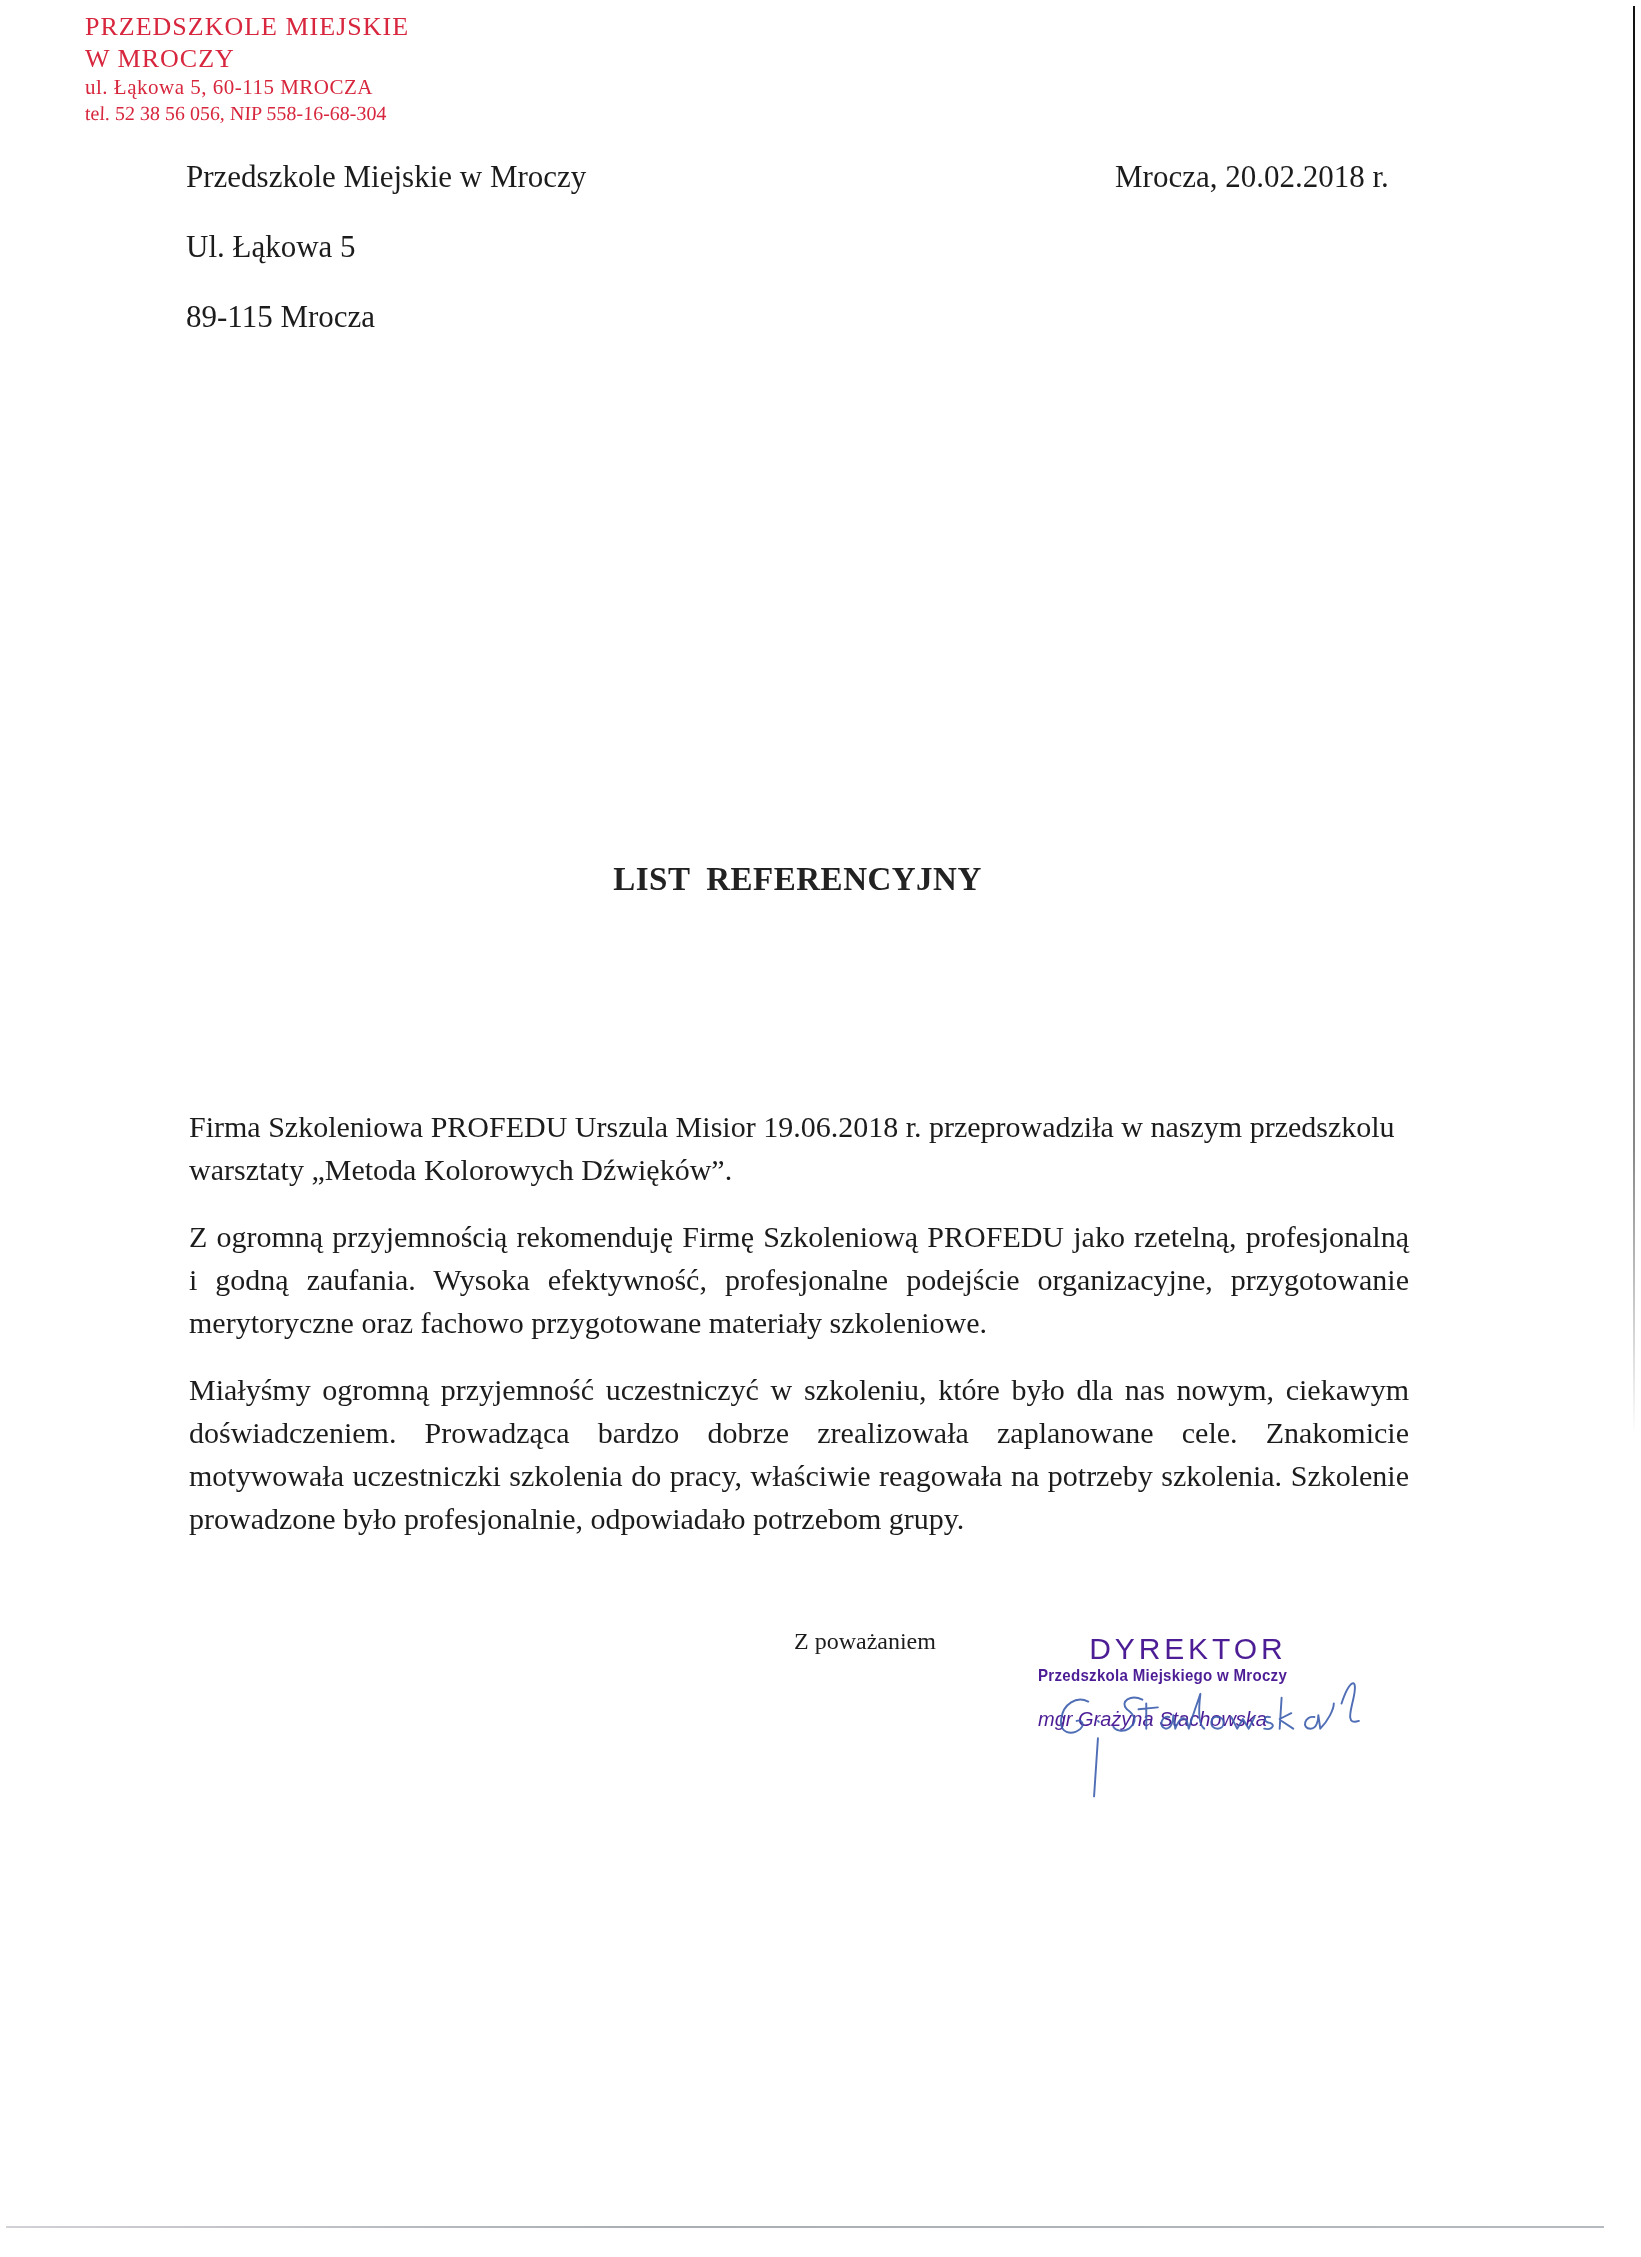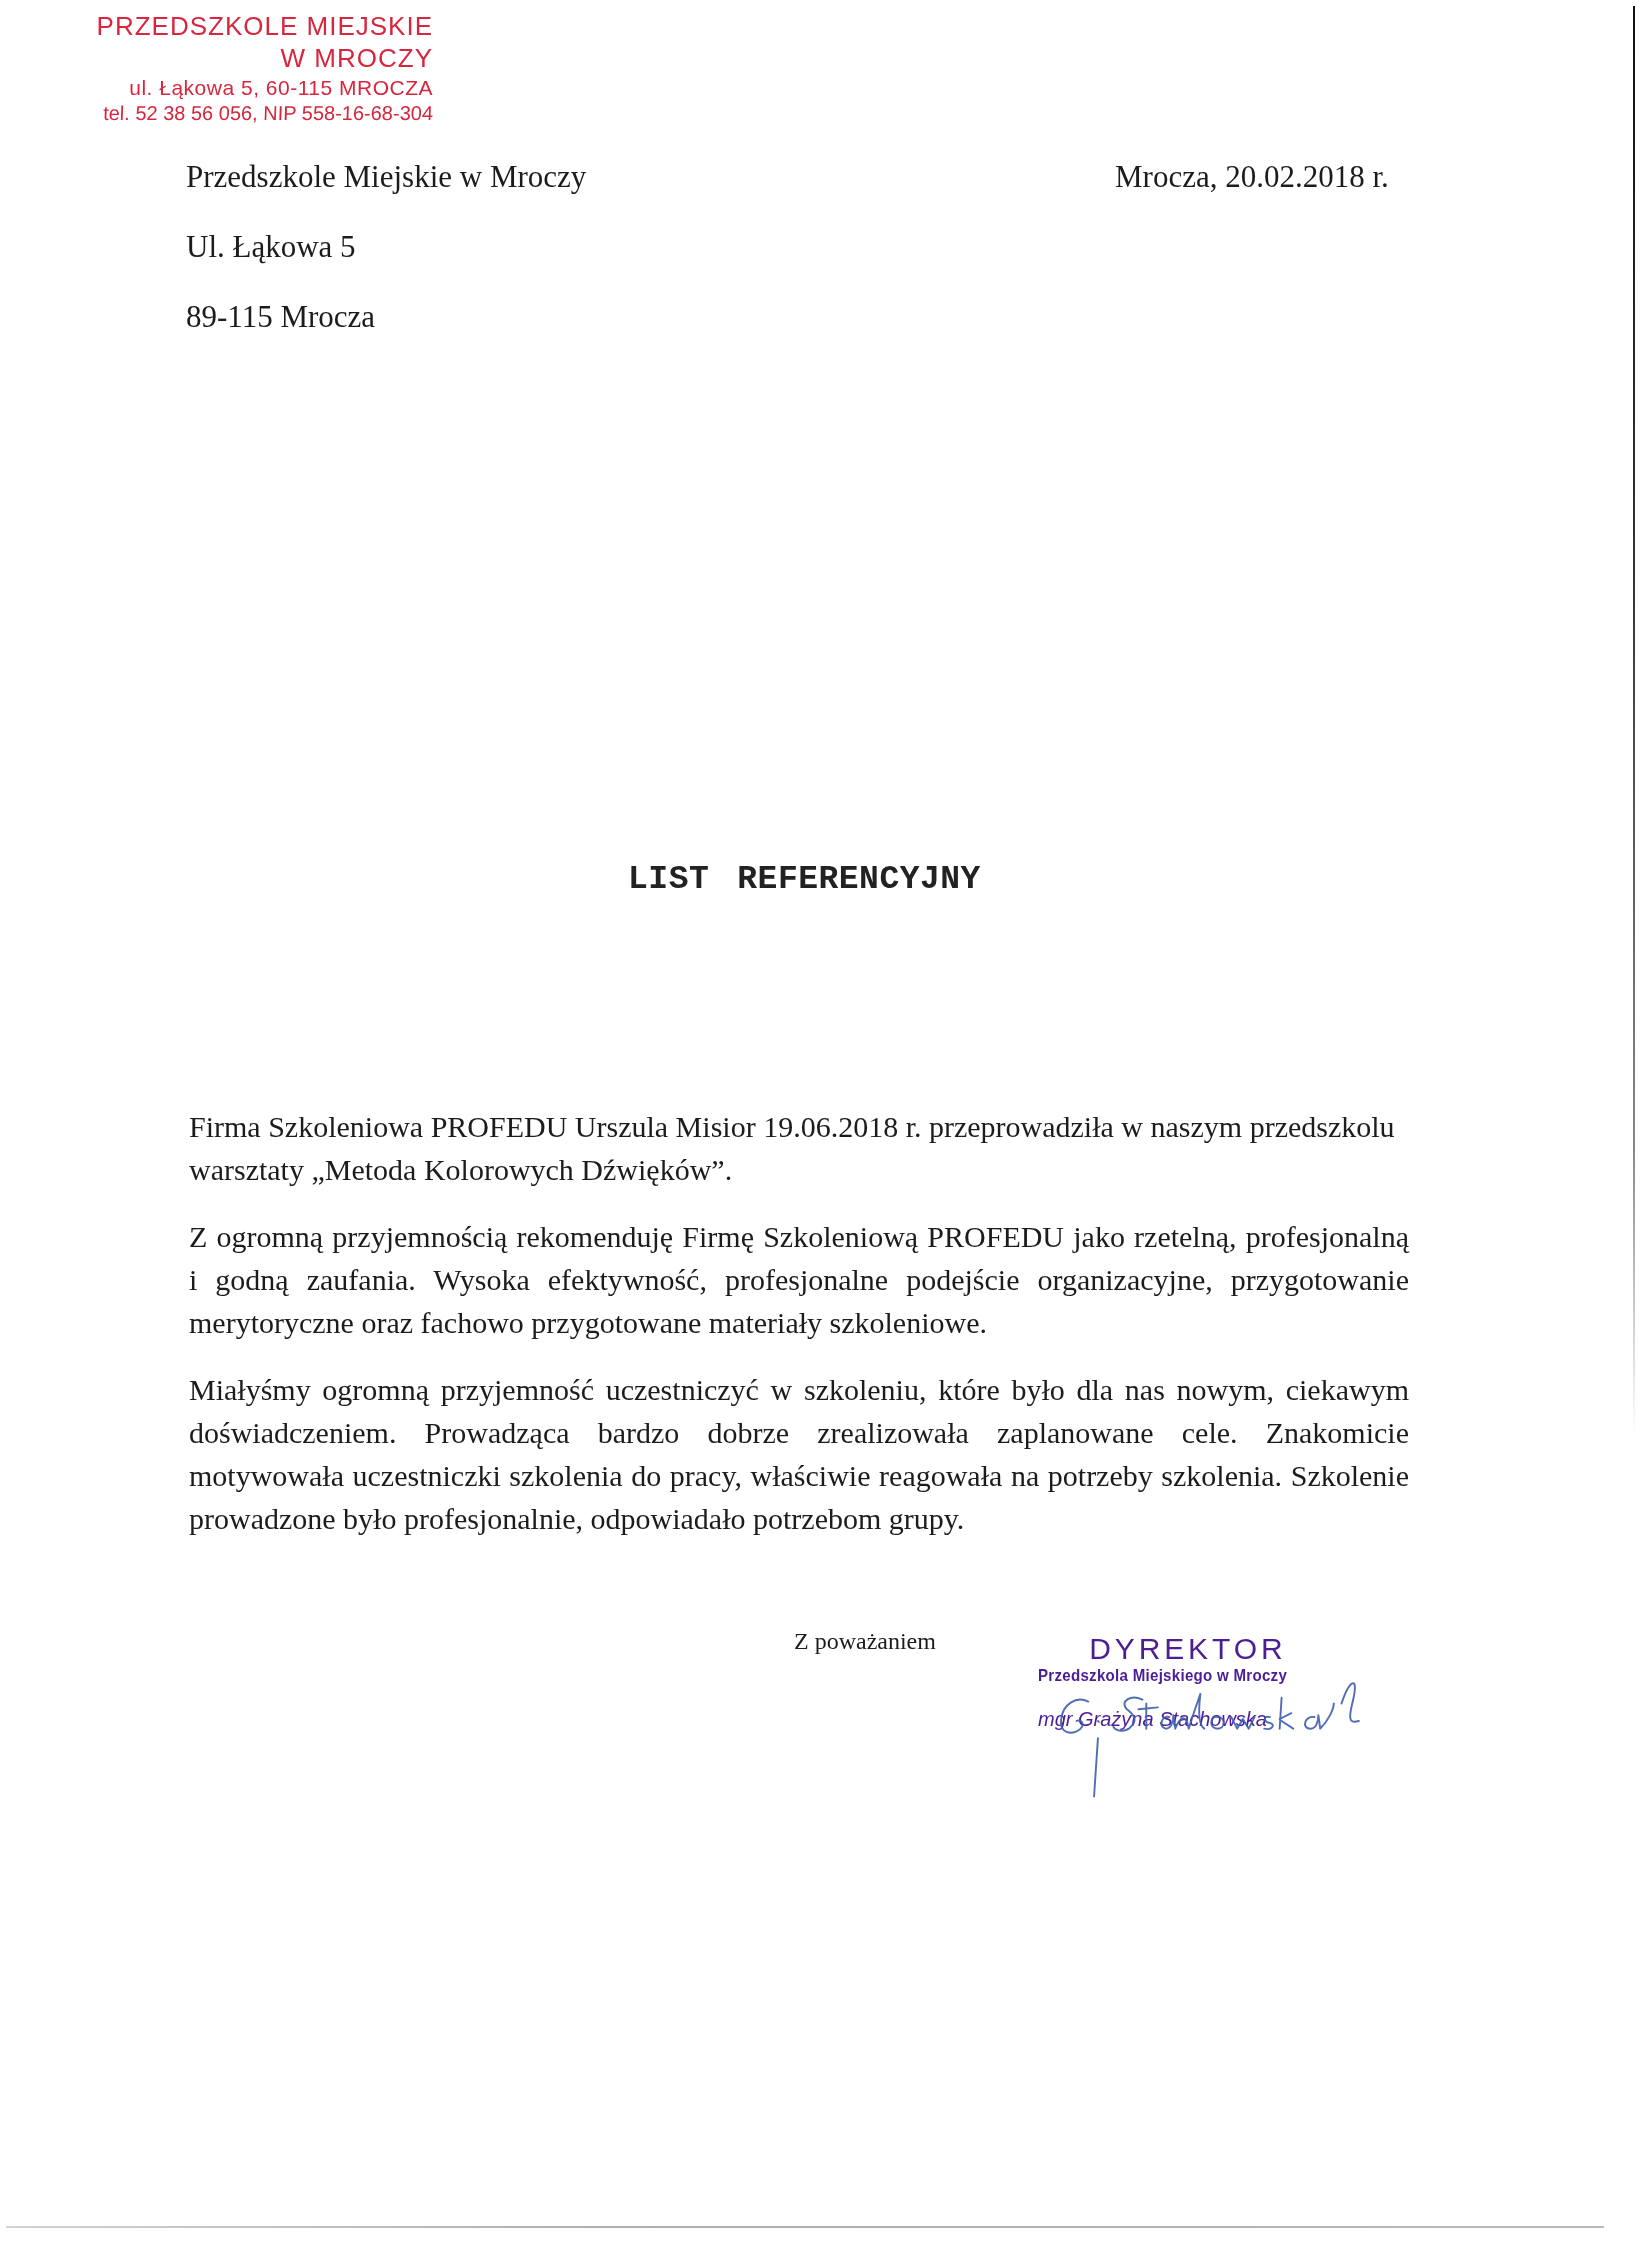--- a/index.html
+++ b/index.html
@@ -5,35 +5,35 @@
     html, body { margin: 0; padding: 0; background: #ffffff; }
     body { width: 1641px; height: 2257px; position: relative; overflow: hidden; }
     .page { position: absolute; left: 0; top: 0; width: 1641px; height: 2257px; background: #ffffff; }
 
     .scan-vline { position: absolute; left: 1633px; top: 5.8px; width: 1.9px; height: 1429px;
       background: linear-gradient(to bottom, #111 0%, #333 40%, #888 80%, rgba(200,200,200,0) 100%); }
     .scan-hline { position: absolute; left: 5.8px; top: 2226px; width: 1598px; height: 1.9px;
       background: linear-gradient(to right, #c9c9cf, #9aa0a8 40%, #a9aeb6 100%); opacity: 0.85; }
 
     .stamp { position: absolute; left: 85px; top: 9.7px; width: 348px; color: #d7263d;
-      font-family: Liberation Sans, sans-serif; text-align: right; }
+      font-family: Liberation Serif, serif; text-align: left; }
     .stamp .l1 { font-size: 26px; letter-spacing: 1px; line-height: 33px; }
     .stamp .l2 { font-size: 26px; letter-spacing: 1px; line-height: 31px; }
     .stamp .l3 { font-size: 21px; letter-spacing: 0.5px; line-height: 27px; }
     .stamp .l4 { font-size: 20px; line-height: 25px; transform: skewX(-2deg); }
 
     .serif { font-family: "Liberation Serif", "DejaVu Serif", serif; color: #1c1c1c; }
 
     .sender { position: absolute; left: 186px; top: 157px; font-size: 31px; }
     .sender div { height: 70px; line-height: 39px; }
 
     .date { position: absolute; left: 1115px; top: 157px; font-size: 31px; line-height: 39px; }
 
-    .title { position: absolute; left: 8px; width: 1593px; top: 861px; text-align: center;
-      font-size: 33px; font-weight: bold; letter-spacing: 0.5px; color: #222; word-spacing: 7.7px; font-family: Liberation Mono, monospace; }
+    .title { position: absolute; left: 1px; width: 1593px; top: 861px; text-align: center;
+      font-size: 33px; font-weight: bold; letter-spacing: 0.5px; color: #222; word-spacing: 7.7px; }
 
     .body { position: absolute; left: 189px; width: 1220px; top: 1089px; font-size: 30px; line-height: 43px; }
     .body p { margin: 16px 0 24px 0; text-align: justify; }
     .body p.left { text-align: left; }
 
     .closing { position: absolute; left: 794px; top: 1622px; font-size: 24px; line-height: 39px; }
 
     .director { position: absolute; left: 1038px; top: 1632px; width: 290px; color: #4c1d95;
       font-family: "Liberation Sans", "DejaVu Sans", sans-serif; }
     .director .d1 { font-size: 30px; letter-spacing: 3.9px; text-align: center; line-height: 33px; margin-left: 9.7px; }

